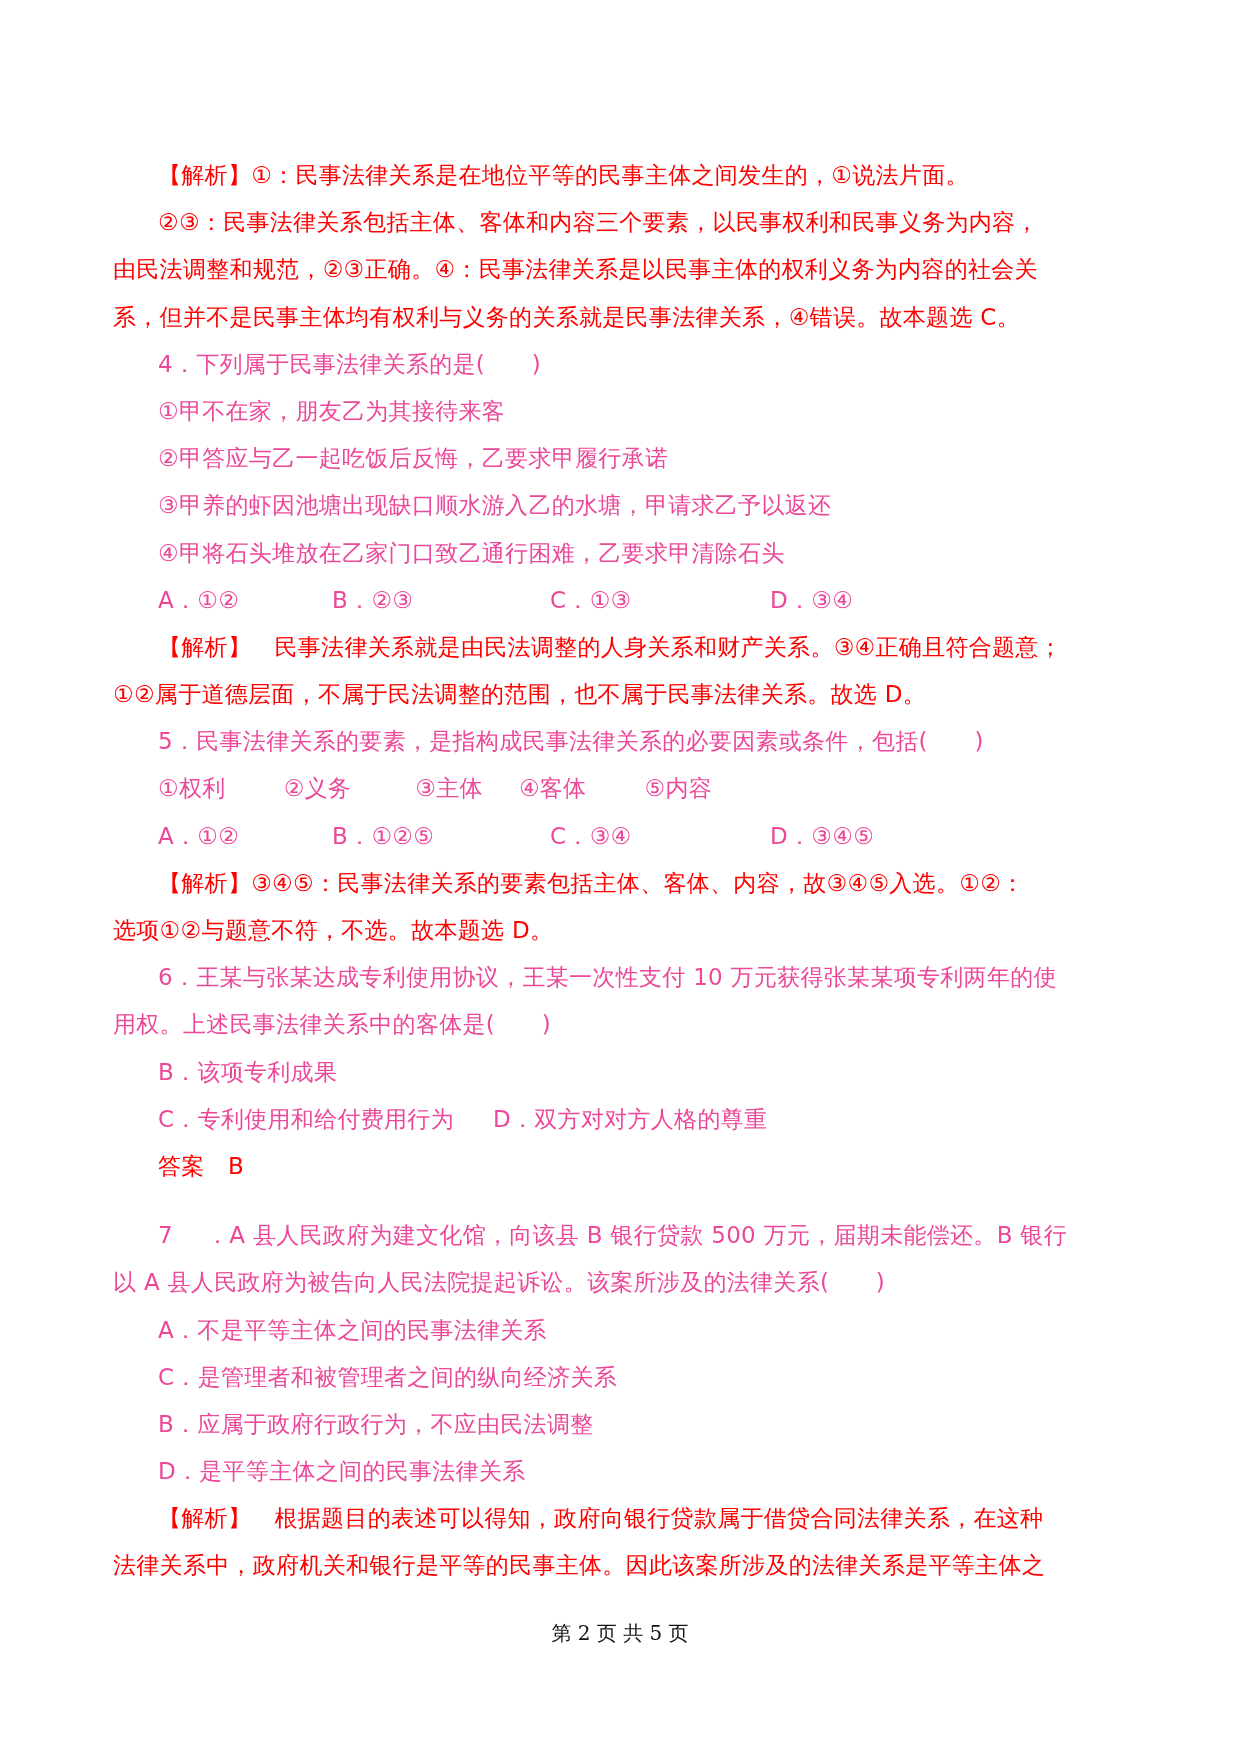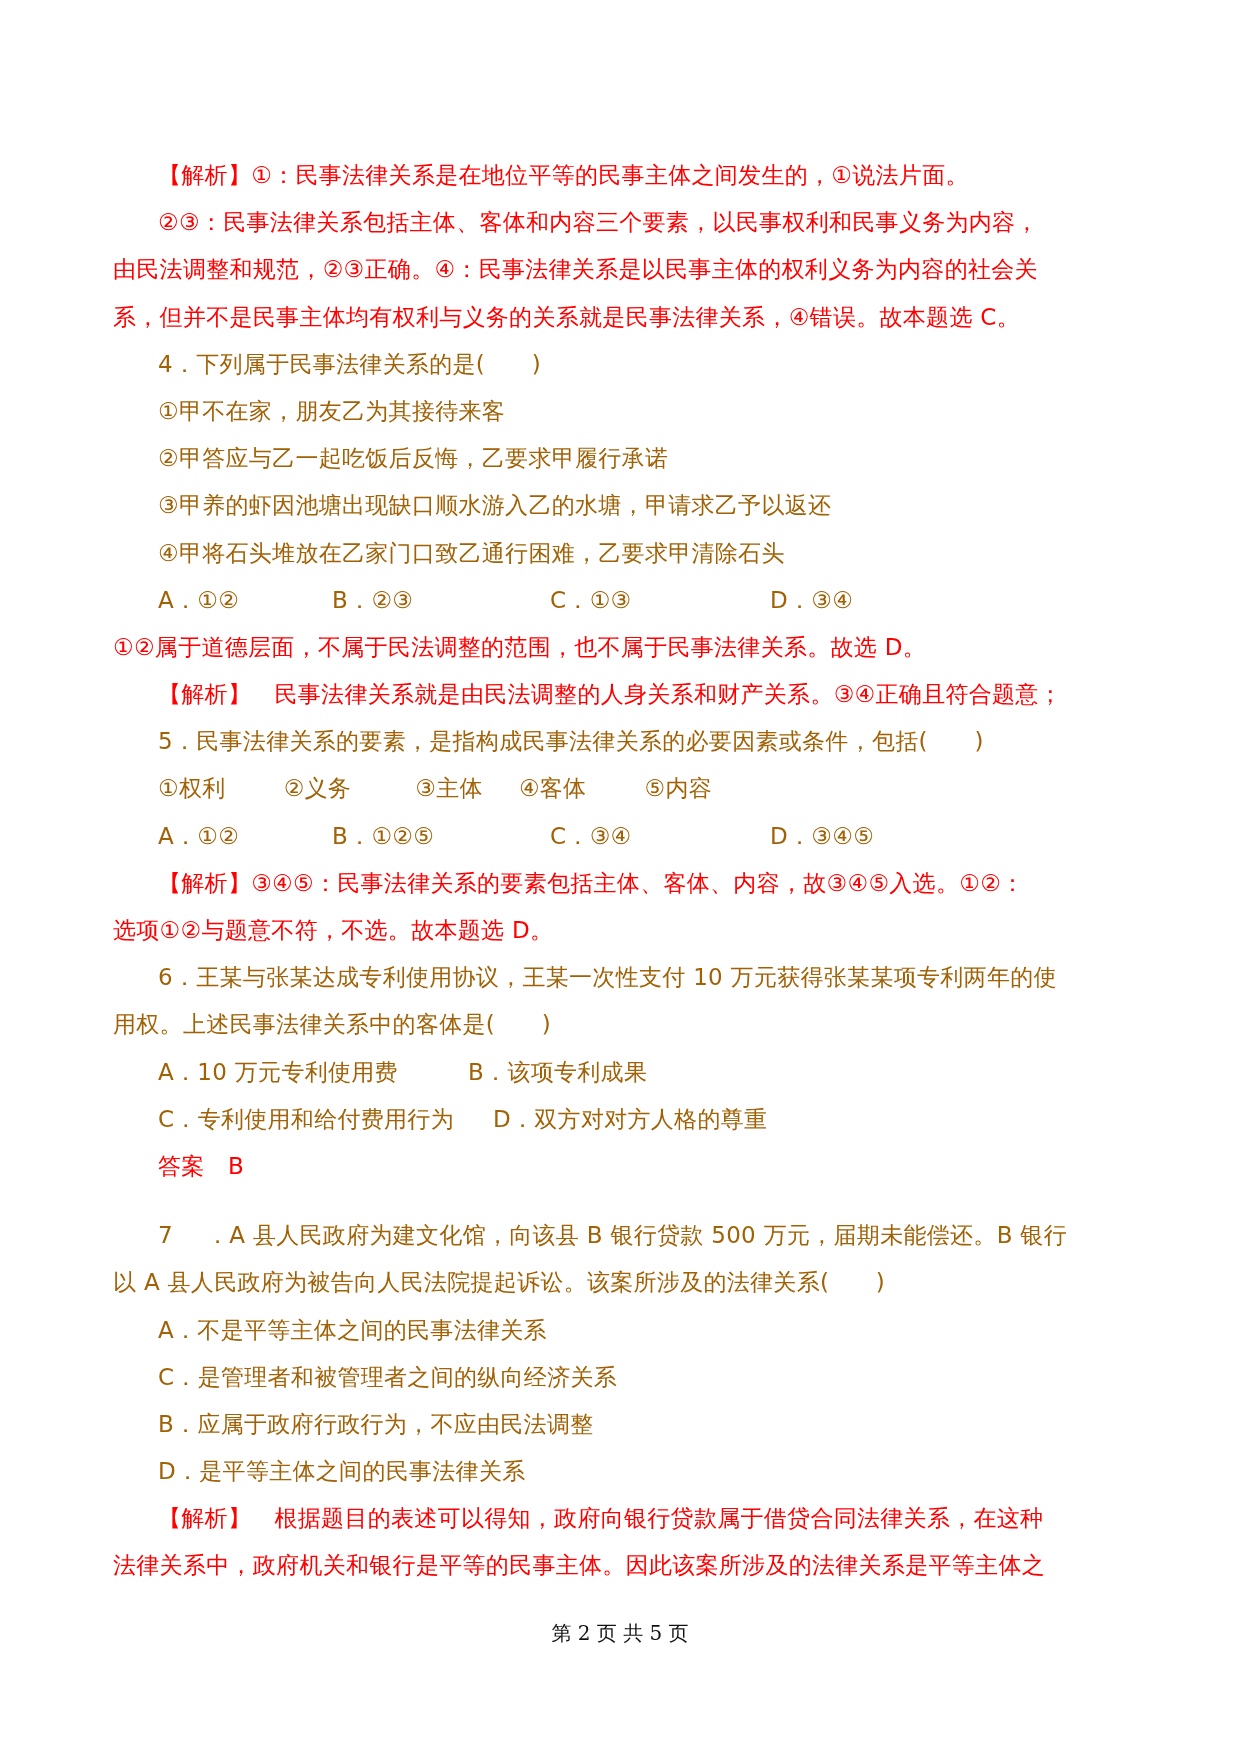--- a/index.html
+++ b/index.html
@@ -1,20 +1,20 @@
 <!DOCTYPE html>
 <html><head>
   <meta charset="utf-8">
   <style>
     html, body { margin: 0; padding: 0; background: #ffffff; }
     body { width: 1240px; height: 1754px; position: relative; overflow: hidden;
            font-family: "DejaVu Sans", "Liberation Sans", sans-serif; }
     .page { position: absolute; left: 0; top: 0; width: 1124px; height: 1754px; }
     .content { position: absolute; left: 113px; top: 152px; width: 1010px; }
-    .line { font-size: 23px; line-height: 47.2px; height: 47.2px; white-space: nowrap; color: #a16207;
+    .line { font-size: 23px; line-height: 47.2px; height: 47.2px; white-space: nowrap; color: #ec4899;
             letter-spacing: 0.3px; }
     .red { color: #ff0000; }
     .ind { padding-left: 45px; }
     .gap { height: 22px; }
     .opts { display: flex; }
     .opts span { display: inline-block; }
     .q4 .o1 { width: 174px; } .q4 .o2 { width: 218px; } .q4 .o3 { width: 220px; }
     .q5 .o1 { width: 174px; } .q5 .o2 { width: 218px; } .q5 .o3 { width: 220px; }
     .items span { display: inline-block; }
     .q5items .i1 { width: 118px; } .q5items .i2 { width: 124px; } .q5items .i3 { width: 96px; } .q5items .i4 { width: 118px; }
@@ -42,22 +42,22 @@
       <div class="line ind">①甲不在家，朋友乙为其接待来客</div>
       <div class="line ind">②甲答应与乙一起吃饭后反悔，乙要求甲履行承诺</div>
       <div class="line ind">③甲养的虾因池塘出现缺口顺水游入乙的水塘，甲请求乙予以返还</div>
       <div class="line ind">④甲将石头堆放在乙家门口致乙通行困难，乙要求甲清除石头</div>
       <div class="line ind opts q4">
         <span class="o1">A．①②</span>
         <span class="o2">B．②③</span>
         <span class="o3">C．①③</span>
         <span class="o4">D．③④</span>
       </div>
+      <div class="line red ind">【解析】　民事法律关系就是由民法调整的人身关系和财产关系。③④正确且符合题意；</div>
       <div class="line red">①②属于道德层面，不属于民法调整的范围，也不属于民事法律关系。故选 D。</div>
-      <div class="line red ind">【解析】　民事法律关系就是由民法调整的人身关系和财产关系。③④正确且符合题意；</div>
     </div>
 
     <div>
       <div class="line ind">5．民事法律关系的要素，是指构成民事法律关系的必要因素或条件，包括(　　)</div>
       <div class="line ind items q5items">
         <span class="i1">①权利</span>
         <span class="i2">②义务</span>
         <span class="i3">③主体</span>
         <span class="i4">④客体</span>
         <span class="i5">⑤内容</span>
@@ -69,21 +69,20 @@
         <span class="o4">D．③④⑤</span>
       </div>
       <div class="line red ind">【解析】③④⑤：民事法律关系的要素包括主体、客体、内容，故③④⑤入选。①②：</div>
       <div class="line red">选项①②与题意不符，不选。故本题选 D。</div>
     </div>
 
     <div>
       <div class="line ind">6．王某与张某达成专利使用协议，王某一次性支付 10 万元获得张某某项专利两年的使</div>
       <div class="line">用权。上述民事法律关系中的客体是(　　)</div>
       <div class="line ind opts q6opts">
-        <span class="o1">A．10 万元专利使用费</span>
         <span class="o2">B．该项专利成果</span>
       </div>
       <div class="line ind opts q6opts2">
         <span class="o1">C．专利使用和给付费用行为</span>
         <span class="o2">D．双方对对方人格的尊重</span>
       </div>
       <div class="line red ind">答案　B</div>
     </div>
 
     <div class="gap"></div>

